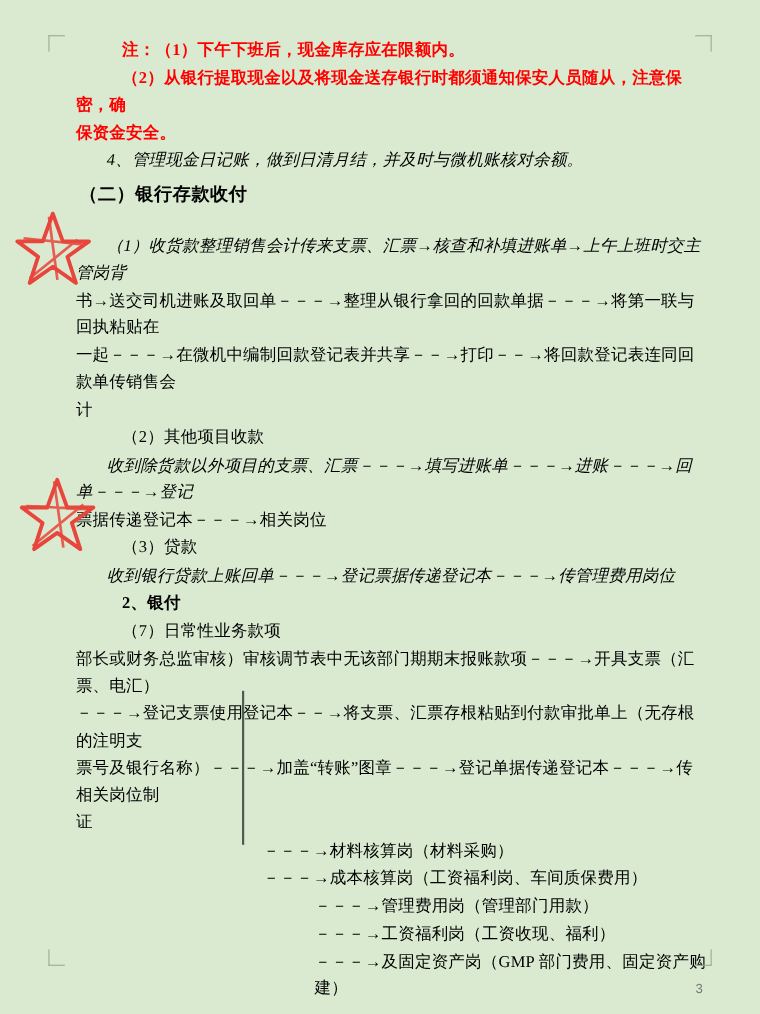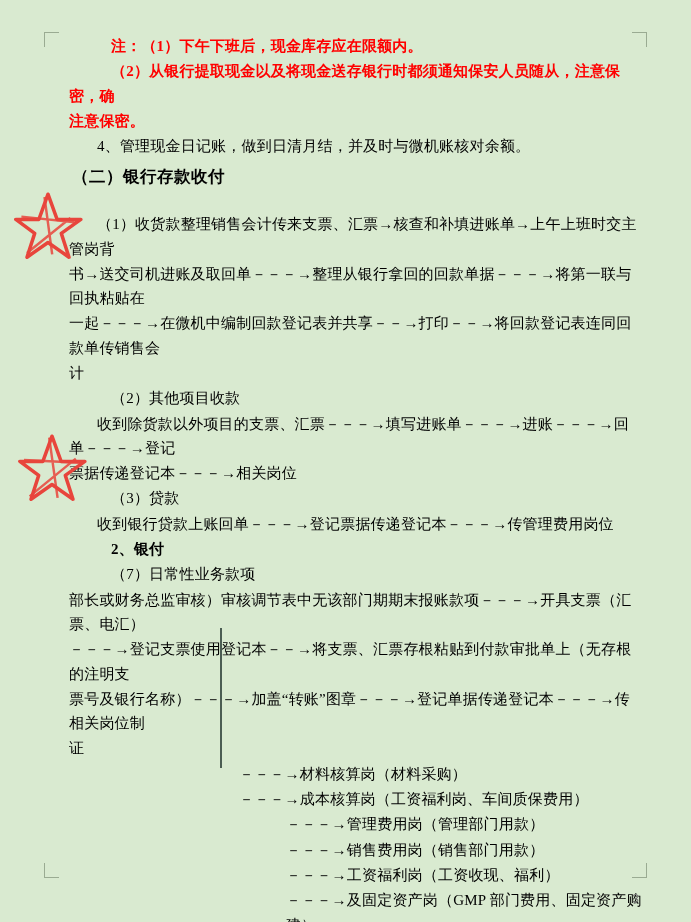--- a/index.html
+++ b/index.html
@@ -39,21 +39,21 @@
     margin: 0 0 1px 11px;
     font-size: 15px;
     line-height: 1.62;
     color: #000;
     letter-spacing: 0.2px;
   }
   .red {
     color: #ff0000;
     font-weight: bold;
   }
-  .indent1 { text-indent: 28px; }
+  .indent1 { text-indent: 28px; font-style: italic; }
   .indent2 { text-indent: 42px; }
   .heading {
     font-size: 16.5px;
     font-weight: bold;
     margin: 6px 0 21px 0;
     text-indent: 14px;
     letter-spacing: 0.5px;
   }
   .sub {
     text-indent: 42px;
@@ -101,21 +101,21 @@
 
 <div class="page">
 
   <div class="crop tl"></div>
   <div class="crop tr"></div>
   <div class="crop bl"></div>
   <div class="crop br"></div>
 
   <p class="red indent2">注：（1）下午下班后，现金库存应在限额内。</p>
   <p class="red indent2">（2）从银行提取现金以及将现金送存银行时都须通知保安人员随从，注意保密，确</p>
-  <p class="red noindent">注意保密。</p>
+  <p class="red noindent">保资金安全。</p>
 
   <p class="indent1">4、管理现金日记账，做到日清月结，并及时与微机账核对余额。</p>
 
   <p class="heading">（二）银行存款收付</p>
 
 
   <p class="indent1">（1）收货款整理销售会计传来支票、汇票→核查和补填进账单→上午上班时交主管岗背</p>
   <p class="noindent">书→送交司机进账及取回单－－－→整理从银行拿回的回款单据－－－→将第一联与回执粘贴在</p>
   <p class="noindent">一起－－－→在微机中编制回款登记表并共享－－→打印－－→将回款登记表连同回款单传销售会</p>
   <p class="noindent">计</p>
@@ -132,21 +132,20 @@
   <p class="indent2">（7）日常性业务款项</p>
   <p class="noindent">部长或财务总监审核）审核调节表中无该部门期期末报账款项－－－→开具支票（汇票、电汇）</p>
   <p class="noindent">－－－→登记支票使用登记本－－→将支票、汇票存根粘贴到付款审批单上（无存根的注明支</p>
   <p class="noindent">票号及银行名称）－－－→加盖“转账”图章－－－→登记单据传递登记本－－－→传相关岗位制</p>
   <p class="noindent">证</p>
 
   <div class="arrowblock">
     <p>－－－→材料核算岗（材料采购）</p>
     <p>－－－→成本核算岗（工资福利岗、车间质保费用）</p>
     <p class="deep">－－－→管理费用岗（管理部门用款）</p>
-    <p class="deep">－－－→销售费用岗（销售部门用款）</p>
     <p class="deep">－－－→工资福利岗（工资收现、福利）</p>
     <p class="deep">－－－→及固定资产岗（GMP 部门费用、固定资产购建）</p>
   </div>
 
   <div class="vline"></div>
 
   <svg class="star star1" viewBox="0 0 100 100">
     <path d="M50 6 L63 42 L97 42 L69 62 L80 96 L50 75 L20 96 L31 62 L4 42 L37 42 Z" fill="none" stroke="#e8453c" stroke-width="5" stroke-linejoin="round" stroke-linecap="round"></path>
     <path d="M12 38 L88 46 M45 10 L56 92 M20 90 L82 40" fill="none" stroke="#e8453c" stroke-width="3.5" opacity="0.85"></path>
   </svg>

